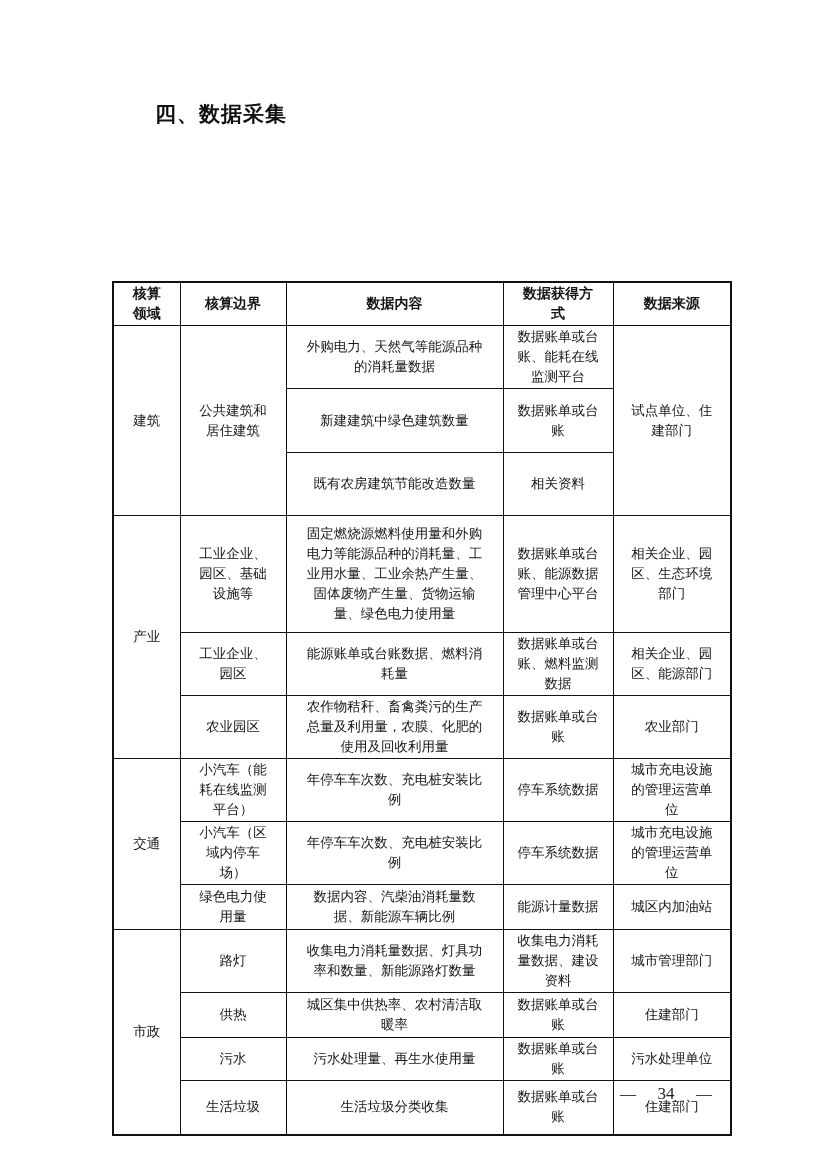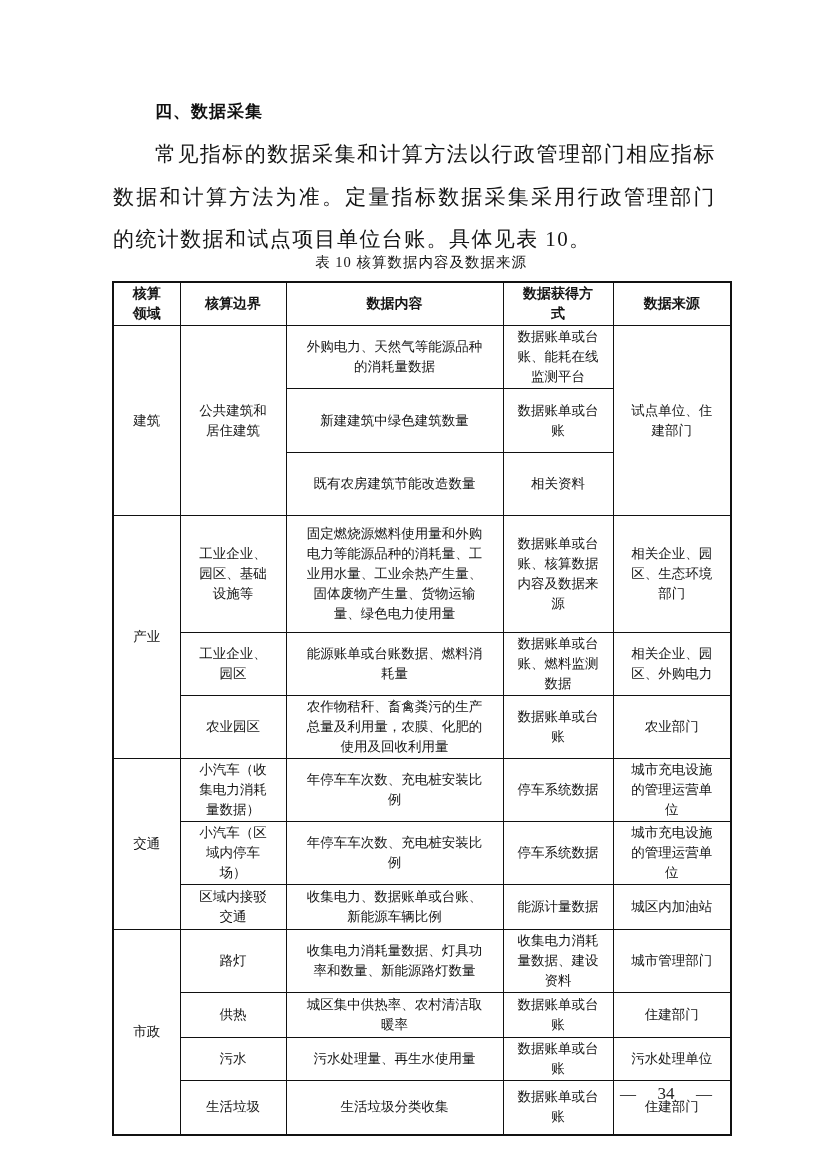--- a/index.html
+++ b/index.html
@@ -8,21 +8,21 @@
     width:826px;height:1169px;
     background:#fff;
     margin:0 auto;
     overflow:hidden;
     font-family:"Liberation Serif","DejaVu Serif",serif;
     color:#1a1a1a;
   }
   .doc-heading{
     position:absolute;left:155px;top:100px;
     font-family:"Liberation Sans","DejaVu Sans",sans-serif;
-    font-weight:bold;font-size:17px;letter-spacing:1px;
+    font-weight:bold;font-size:21px;letter-spacing:1px;
     color:#111;margin:0;text-align:right;
   }
   .doc-paragraph{
     position:absolute;left:113px;top:133px;width:603px;
     font-size:21px;line-height:42.5px;letter-spacing:1.4px;
     text-indent:2em;text-align:justify;color:#151515;margin:0;
   }
   .table-caption{
     position:absolute;left:112px;top:253px;width:618px;
     text-align:center;font-size:14.5px;letter-spacing:1px;
@@ -48,23 +48,21 @@
   }
   .page-number .dash{font-size:16px;}
 </style>
 </head>
 <body>
 
 <div class="page">
 
   <h2 class="doc-heading">四、数据采集</h2>
 
-  <p class="doc-paragraph">常见指标的数据采集和计算方法以行政管理部门相应指标数据和计算方法为准。定量指标数据采集采用行政管理部门的统计数据和试点项目单位台账。具体见表 10。</p>
 
-  <div class="table-caption">表 10 核算数据内容及数据来源</div>
 
   <table class="data-table">
     <colgroup>
       <col style="width:67px">
       <col style="width:106px">
       <col style="width:217px">
       <col style="width:110px">
       <col style="width:118px">
     </colgroup>
     <thead>
@@ -91,52 +89,52 @@
       </tr>
       <tr style="height:63px">
         <td>既有农房建筑节能改造数量</td>
         <td>相关资料</td>
       </tr>
 
       <tr style="height:117px">
         <td rowspan="3">产业</td>
         <td>工业企业、园区、基础设施等</td>
         <td>固定燃烧源燃料使用量和外购电力等能源品种的消耗量、工业用水量、工业余热产生量、固体废物产生量、货物运输量、绿色电力使用量</td>
-        <td>数据账单或台账、核算数据内容及数据来源</td>
+        <td>数据账单或台账、能源数据管理中心平台</td>
         <td>相关企业、园区、生态环境部门</td>
       </tr>
       <tr style="height:60px">
         <td>工业企业、园区</td>
         <td>能源账单或台账数据、燃料消耗量</td>
         <td>数据账单或台账、燃料监测数据</td>
-        <td>相关企业、园区、外购电力</td>
+        <td>相关企业、园区、能源部门</td>
       </tr>
       <tr style="height:63px">
         <td>农业园区</td>
         <td>农作物秸秆、畜禽粪污的生产总量及利用量，农膜、化肥的使用及回收利用量</td>
         <td>数据账单或台账</td>
         <td>农业部门</td>
       </tr>
 
       <tr style="height:45px">
         <td rowspan="3">交通</td>
-        <td>小汽车（收集电力消耗量数据）</td>
+        <td>小汽车（能耗在线监测平台）</td>
         <td>年停车车次数、充电桩安装比例</td>
         <td>停车系统数据</td>
         <td>城市充电设施的管理运营单位</td>
       </tr>
       <tr style="height:55px">
         <td>小汽车（区域内停车场）</td>
         <td>年停车车次数、充电桩安装比例</td>
         <td>停车系统数据</td>
         <td>城市充电设施的管理运营单位</td>
       </tr>
       <tr style="height:45px">
-        <td>区域内接驳交通</td>
-        <td>收集电力、数据账单或台账、新能源车辆比例</td>
+        <td>绿色电力使用量</td>
+        <td>数据内容、汽柴油消耗量数据、新能源车辆比例</td>
         <td>能源计量数据</td>
         <td>城区内加油站</td>
       </tr>
 
       <tr style="height:43px">
         <td rowspan="4">市政</td>
         <td>路灯</td>
         <td>收集电力消耗量数据、灯具功率和数量、新能源路灯数量</td>
         <td>收集电力消耗量数据、建设资料</td>
         <td>城市管理部门</td>

